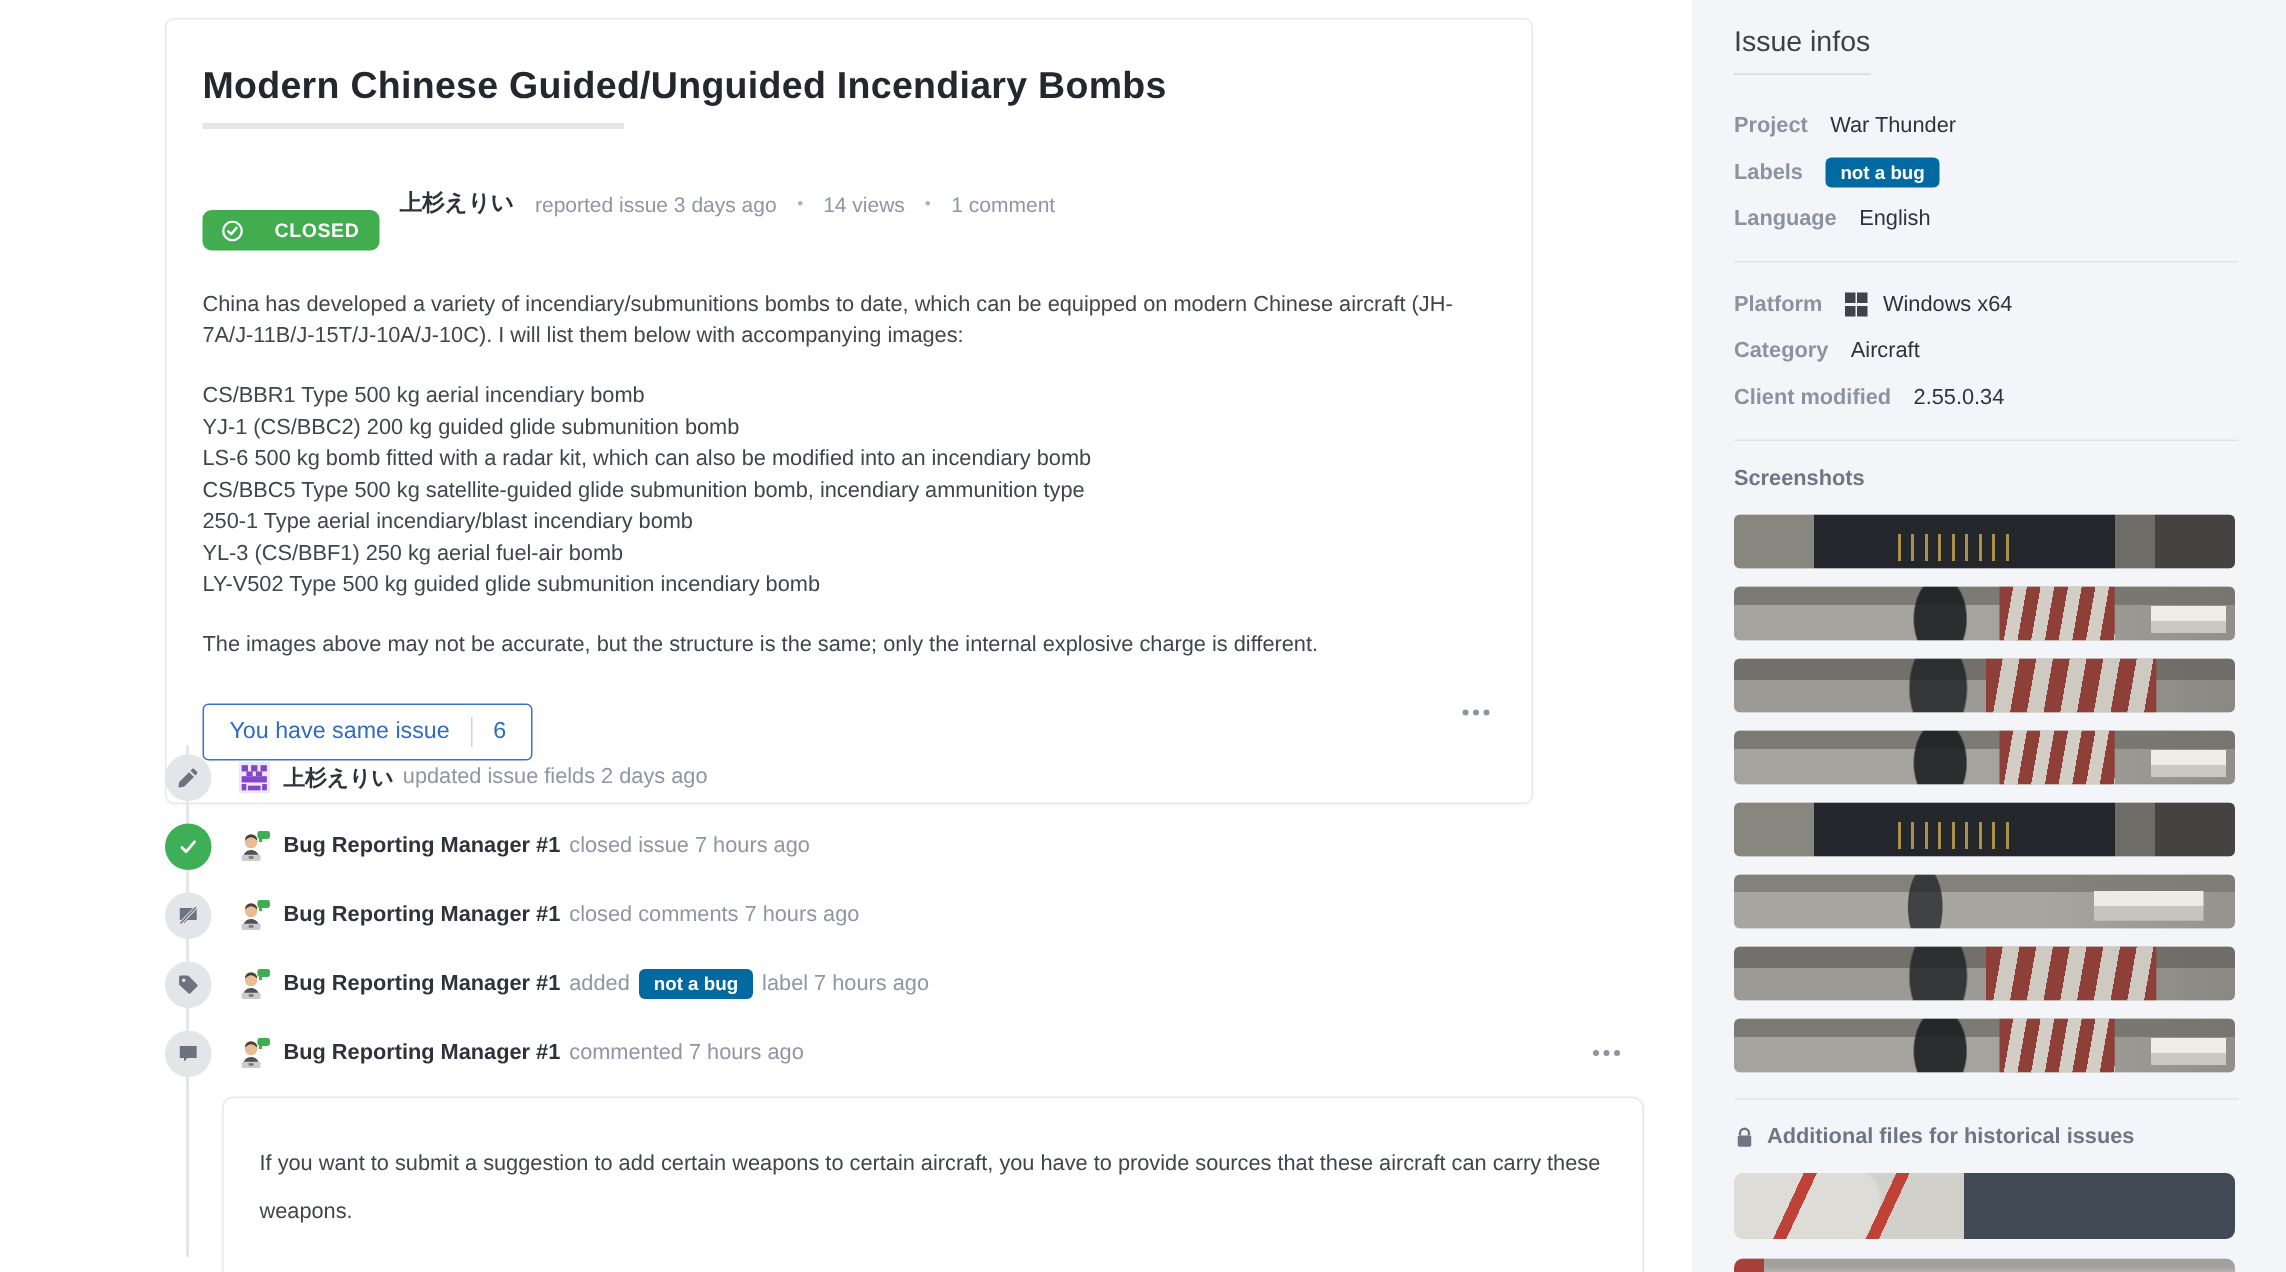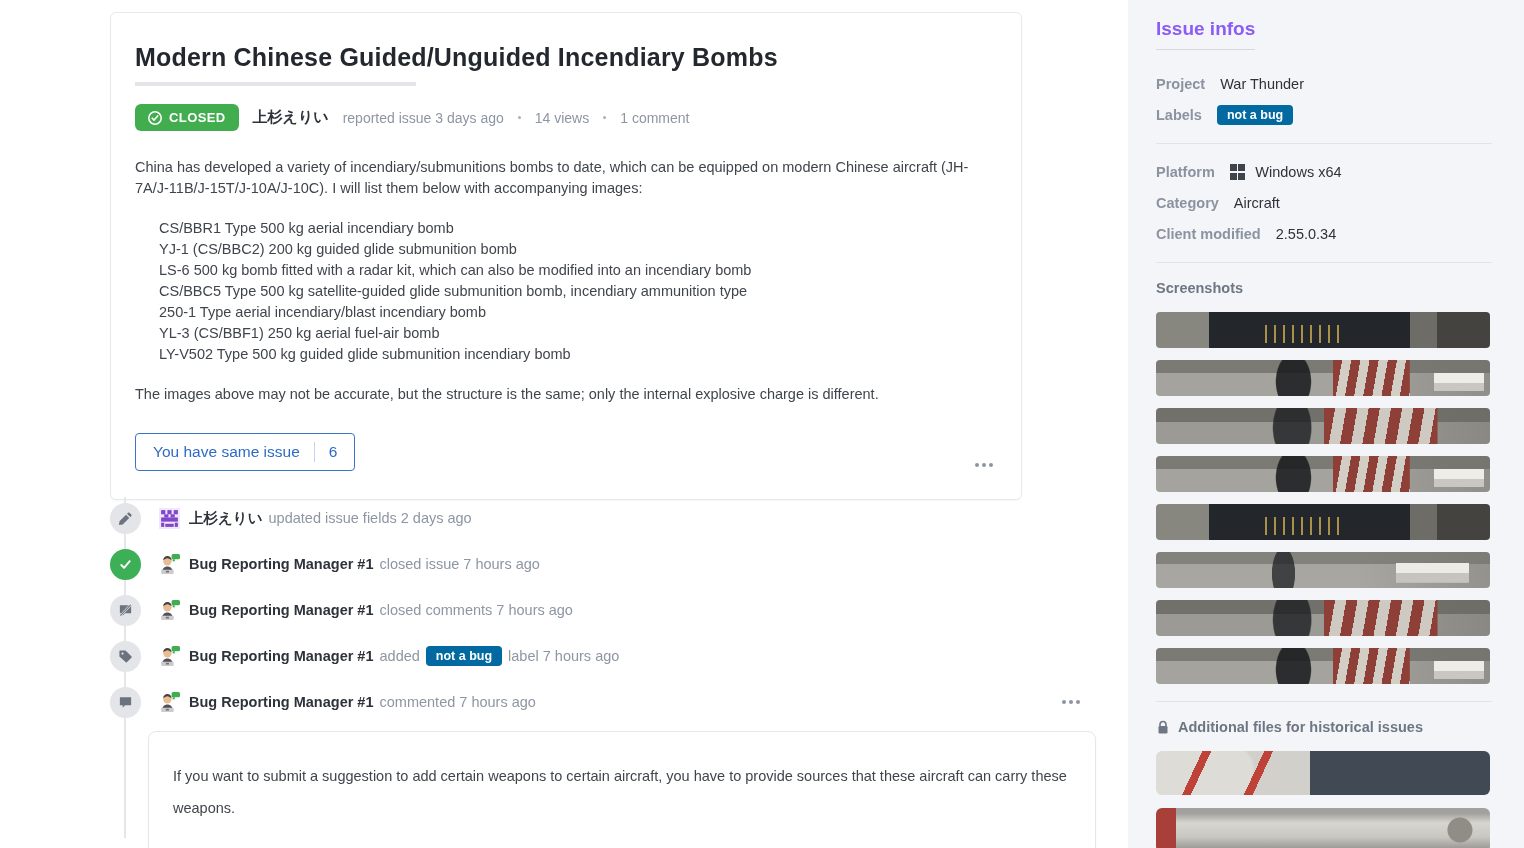--- a/index.html
+++ b/index.html
@@ -8,30 +8,30 @@
   .page { display:flex; width:1524px; height:848px; }
 
   
   .main { width:1128px; position:relative; }
   .issue-card { position:absolute; left:110px; top:12px; width:912px;
     background:#fff; border:1px solid #e7e9ee; border-radius:6px;
     box-shadow:0 1px 2px rgba(40,50,70,.04); padding:30px 24px 28px; }
   .issue-title { font-size:25px; font-weight:800; color:#23272e; letter-spacing:.2px; }
   .title-underline { width:281px; height:4px; background:#e4e5e9; margin:10px 0 18px; }
   .meta-row { display:flex; align-items:center; gap:14px; margin-bottom:26px; }
-  .status-badge { display:inline-flex; align-items:center; gap:7px; background:#41ad4e;
+  .status-badge { display:inline-flex; align-items:center; gap:21px; background:#41ad4e;
     color:#fff; font-weight:700; font-size:13px; letter-spacing:.4px;
-    border-radius:6px; padding:6px 13px; }
+    border-radius:6px; padding:6px 13px;margin-top:36px; }
   .author { font-weight:700; font-size:15px; color:#2e333b; }
   .meta-gray { color:#8e96a3; font-size:14px; }
   .meta-dot { width:3px; height:3px; border-radius:50%; background:#aab0bb; display:inline-block; }
   .body-p { color:#40454d; font-size:14.5px; line-height:21px; margin-bottom:19px; max-width:930px;margin-top:12px; }
   .bomb-list { margin-bottom:19px; }
-  .bomb-list div { color:#40454d; font-size:14.5px; line-height:21px;margin-left:24px; }
-  .card-footer { display:flex; align-items:flex-end; justify-content:space-between; margin-top:28px; }
+  .bomb-list div { color:#40454d; font-size:14.5px; line-height:21px; }
+  .card-footer { display:flex; align-items:flex-start; justify-content:space-between; margin-top:28px; }
   .same-issue-btn { display:inline-flex; align-items:center; background:#fff; cursor:pointer;
     border:1px solid #3b73c9; border-radius:4px; height:38px; padding:0 17px; gap:14px; }
   .same-issue-btn .lbl { color:#2f6bc4; font-size:15.5px; }
   .same-issue-btn .sep { width:1px; height:20px; background:#c6d4ee; }
   .same-issue-btn .cnt { color:#2f6bc4; font-size:15.5px; }
   .dots { display:inline-flex; gap:3px; align-items:center; cursor:pointer; padding:4px; }
   .dots i { width:4px; height:4px; border-radius:50%; background:#8d95a2; display:block; }
 
   
   .timeline { position:absolute; left:110px; top:495px; width:986px; }
@@ -46,21 +46,21 @@
   .label-badge { background:#0369a1; color:#fff; font-size:12.5px; font-weight:700;
     border-radius:4px; padding:3px 10px; }
   .tl-more { margin-left:auto; margin-right:12px; }
   .comment-card { margin:6px 0 0 38px; width:948px; background:#fff; border:1px solid #e5e7ec;
     border-radius:8px; box-shadow:0 1px 2px rgba(40,50,70,.04); padding:28px 24px 30px; }
   .comment-card p { color:#40454d; font-size:14.5px; line-height:32px; margin-bottom:16px; max-width:900px; }
   .comment-card p:last-child { margin-bottom:0; }
 
   
   .sidebar { width:396px; height:848px; background:#f4f5f8; padding:18px 32px 0 28px; }
-  .side-h1 { font-size:19px; color:#8b5cf6; font-weight:700; display:inline-block;
+  .side-h1 { font-size:19px; color:#404040; font-weight:400; display:inline-block;
     border-bottom:1px solid #d6d8dd; padding-bottom:9px; margin-bottom:14px; }
   .kv { display:flex; align-items:center; margin:9px 0; font-size:14.5px; min-height:22px; }
   .kv .k { color:#8b93a1; font-weight:600; margin-right:15px; }
   .kv .v { color:#2e333b; font-weight:500; }
   .link { color:#4a8fd9; font-weight:500; cursor:pointer; }
   .divider { height:1px; background:#e1e3e8; margin:17px 0; }
   .side-sub { color:#6e7683; font-weight:700; font-size:14.5px; margin:2px 0 16px;
     display:flex; align-items:center; gap:8px; }
   .win-icon { display:inline-grid; grid-template-columns:7px 7px; grid-template-rows:7px 7px;
     gap:1.5px; margin-right:10px; }
@@ -298,20 +298,24 @@
     <div class="side-h1">Issue infos</div>
 
     <div class="kv">
       <span class="k">Project</span>
       <span class="v link">War Thunder</span>
     </div>
     <div class="kv">
       <span class="k">Labels</span>
       <span class="label-badge">not a bug</span>
     </div>
+    <div class="kv">
+      <span class="k">Language</span>
+      <span class="v">English</span>
+    </div>
 
     <div class="divider"></div>
 
     <div class="kv">
       <span class="k">Platform</span>
       <span class="win-icon">
           <i></i>
           <i></i>
           <i></i>
           <i></i>

